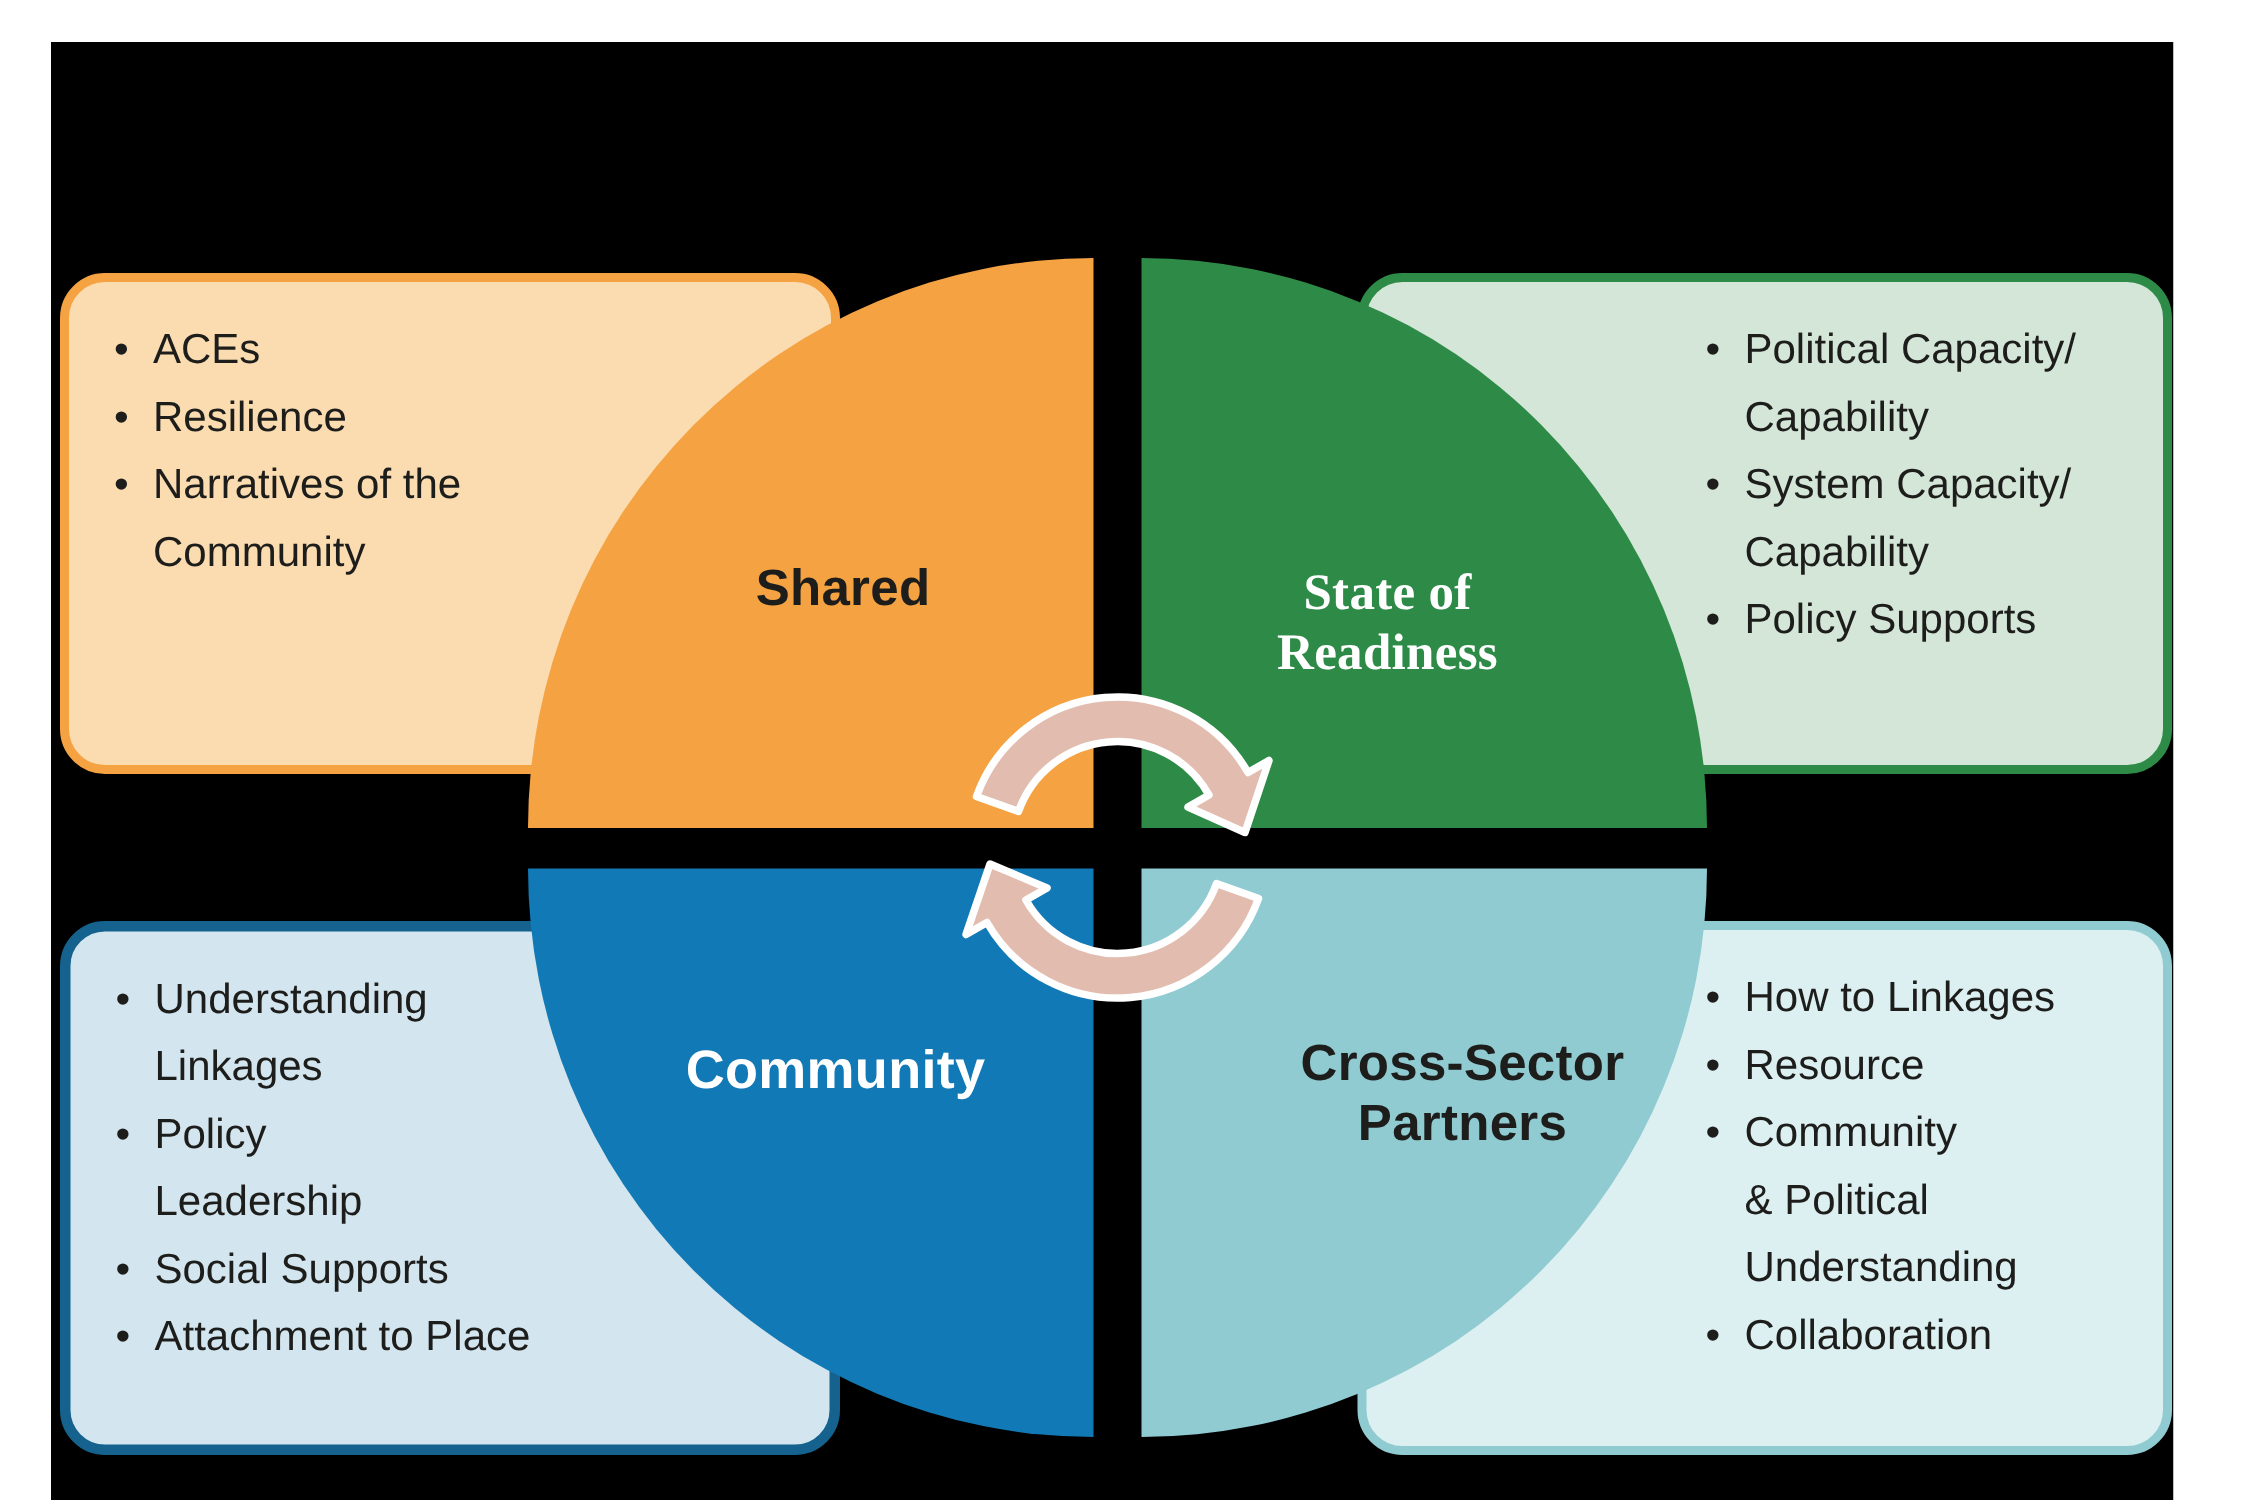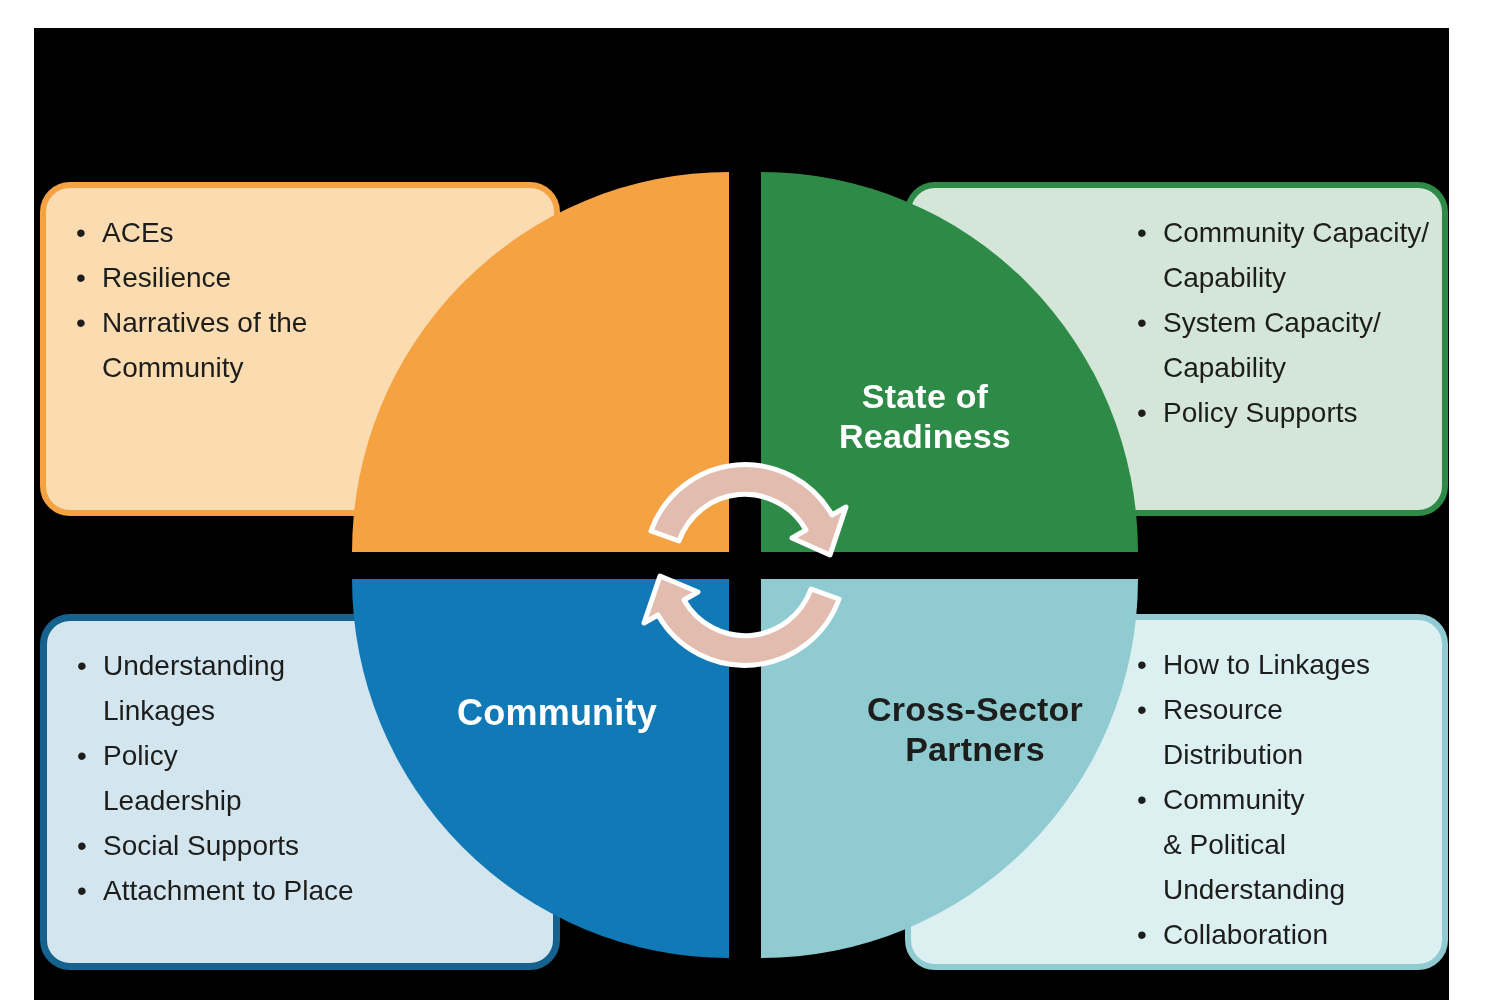--- a/index.html
+++ b/index.html
@@ -29,21 +29,21 @@
   
   .quad{position:absolute;}
   .quad.tl{left:352px;top:172px;width:377px;height:380px;background:var(--orange);border-top-left-radius:100% 100%;}
   .quad.tr{left:761px;top:172px;width:377px;height:380px;background:var(--green);border-top-right-radius:100% 100%;}
   .quad.bl{left:352px;top:579px;width:377px;height:379px;background:var(--blue);border-bottom-left-radius:100% 100%;}
   .quad.br{left:761px;top:579px;width:377px;height:379px;background:var(--teal);border-bottom-right-radius:100% 100%;}
 
   
   .qlabel{position:absolute;width:300px;text-align:center;font-weight:bold;font-size:34px;line-height:40px;letter-spacing:.2px;}
   .qlabel.tl{left:412px;top:372px;color:var(--text-dark);}
-  .qlabel.tr{left:775px;top:376px;color:var(--text-light);}
+  .qlabel.tr{left:775px;top:376px;color:var(--text-light);font-family:Liberation Serif, serif;}
   .qlabel.bl{left:407px;top:693px;color:var(--text-light);font-size:36px;}
   .qlabel.br{left:825px;top:689px;color:var(--text-dark);}
 
   
   .strip{position:absolute;background:var(--page-bg,#fff);}
   .strip.top{left:0;top:0;width:1500px;height:28px;}
   .strip.left{left:0;top:0;width:34px;height:1000px;}
   .strip.right{left:1449px;top:0;width:51px;height:1000px;}
 
   svg.arrows{position:absolute;left:0;top:0;pointer-events:none;}
@@ -78,21 +78,21 @@
         </span>
       </li>
     </ul>
   </div>
 
   <div class="callout tr">
     <ul>
       <li>
         <span class="bullet">•</span>
         <span class="lines">
-          <div>Community Capacity/</div>
+          <div>Political Capacity/</div>
           <div>Capability</div>
         </span>
       </li>
       <li>
         <span class="bullet">•</span>
         <span class="lines">
           <div>System Capacity/</div>
           <div>Capability</div>
         </span>
       </li>
@@ -141,21 +141,20 @@
       <li>
         <span class="bullet">•</span>
         <span class="lines">
             <div>How to Linkages</div>
           </span>
       </li>
       <li>
         <span class="bullet">•</span>
         <span class="lines">
           <div>Resource</div>
-          <div>Distribution</div>
         </span>
       </li>
       <li>
         <span class="bullet">•</span>
         <span class="lines">
           <div>Community</div>
           <div>&amp; Political</div>
           <div>Understanding</div>
         </span>
       </li>
@@ -167,20 +166,21 @@
       </li>
     </ul>
   </div>
 
   <div class="quad tl"></div>
   <div class="quad tr"></div>
   <div class="quad bl"></div>
   <div class="quad br"></div>
 
   <div class="qlabel tl">
+    <div>Shared</div>
   </div>
   <div class="qlabel tr">
     <div>State of</div>
     <div>Readiness</div>
   </div>
   <div class="qlabel bl">
     <div>Community</div>
   </div>
   <div class="qlabel br">
     <div>Cross-Sector</div>

